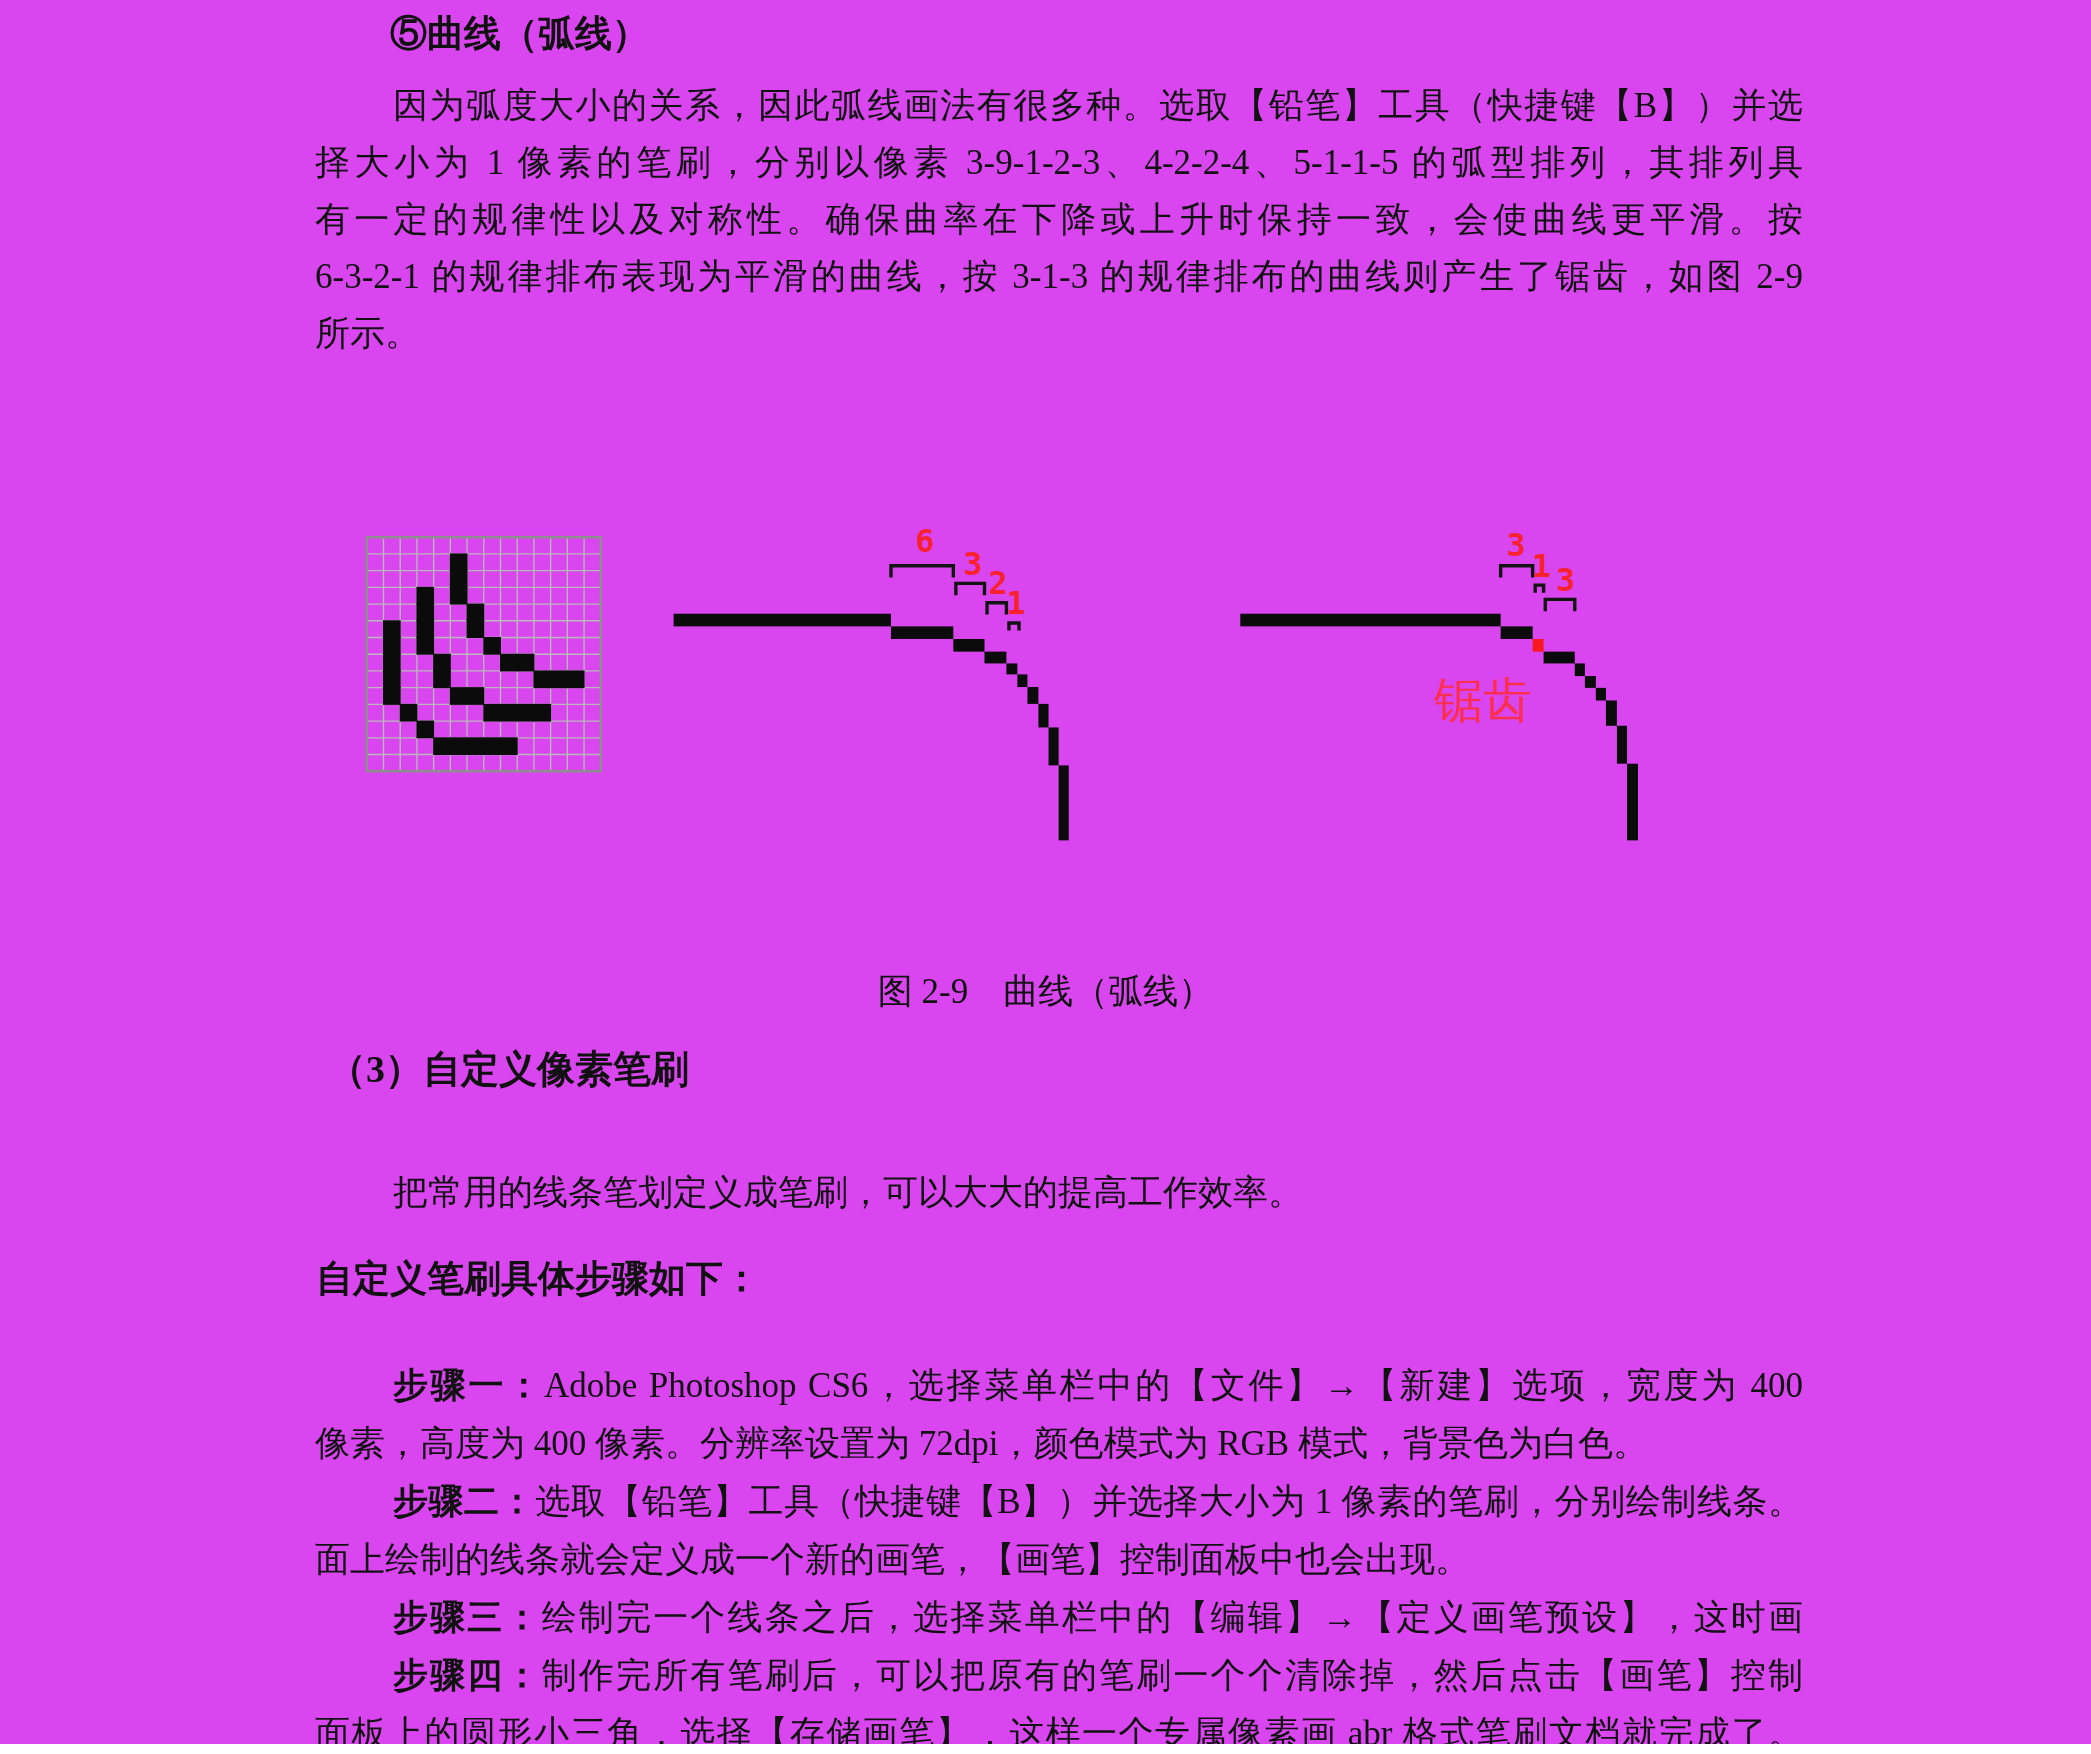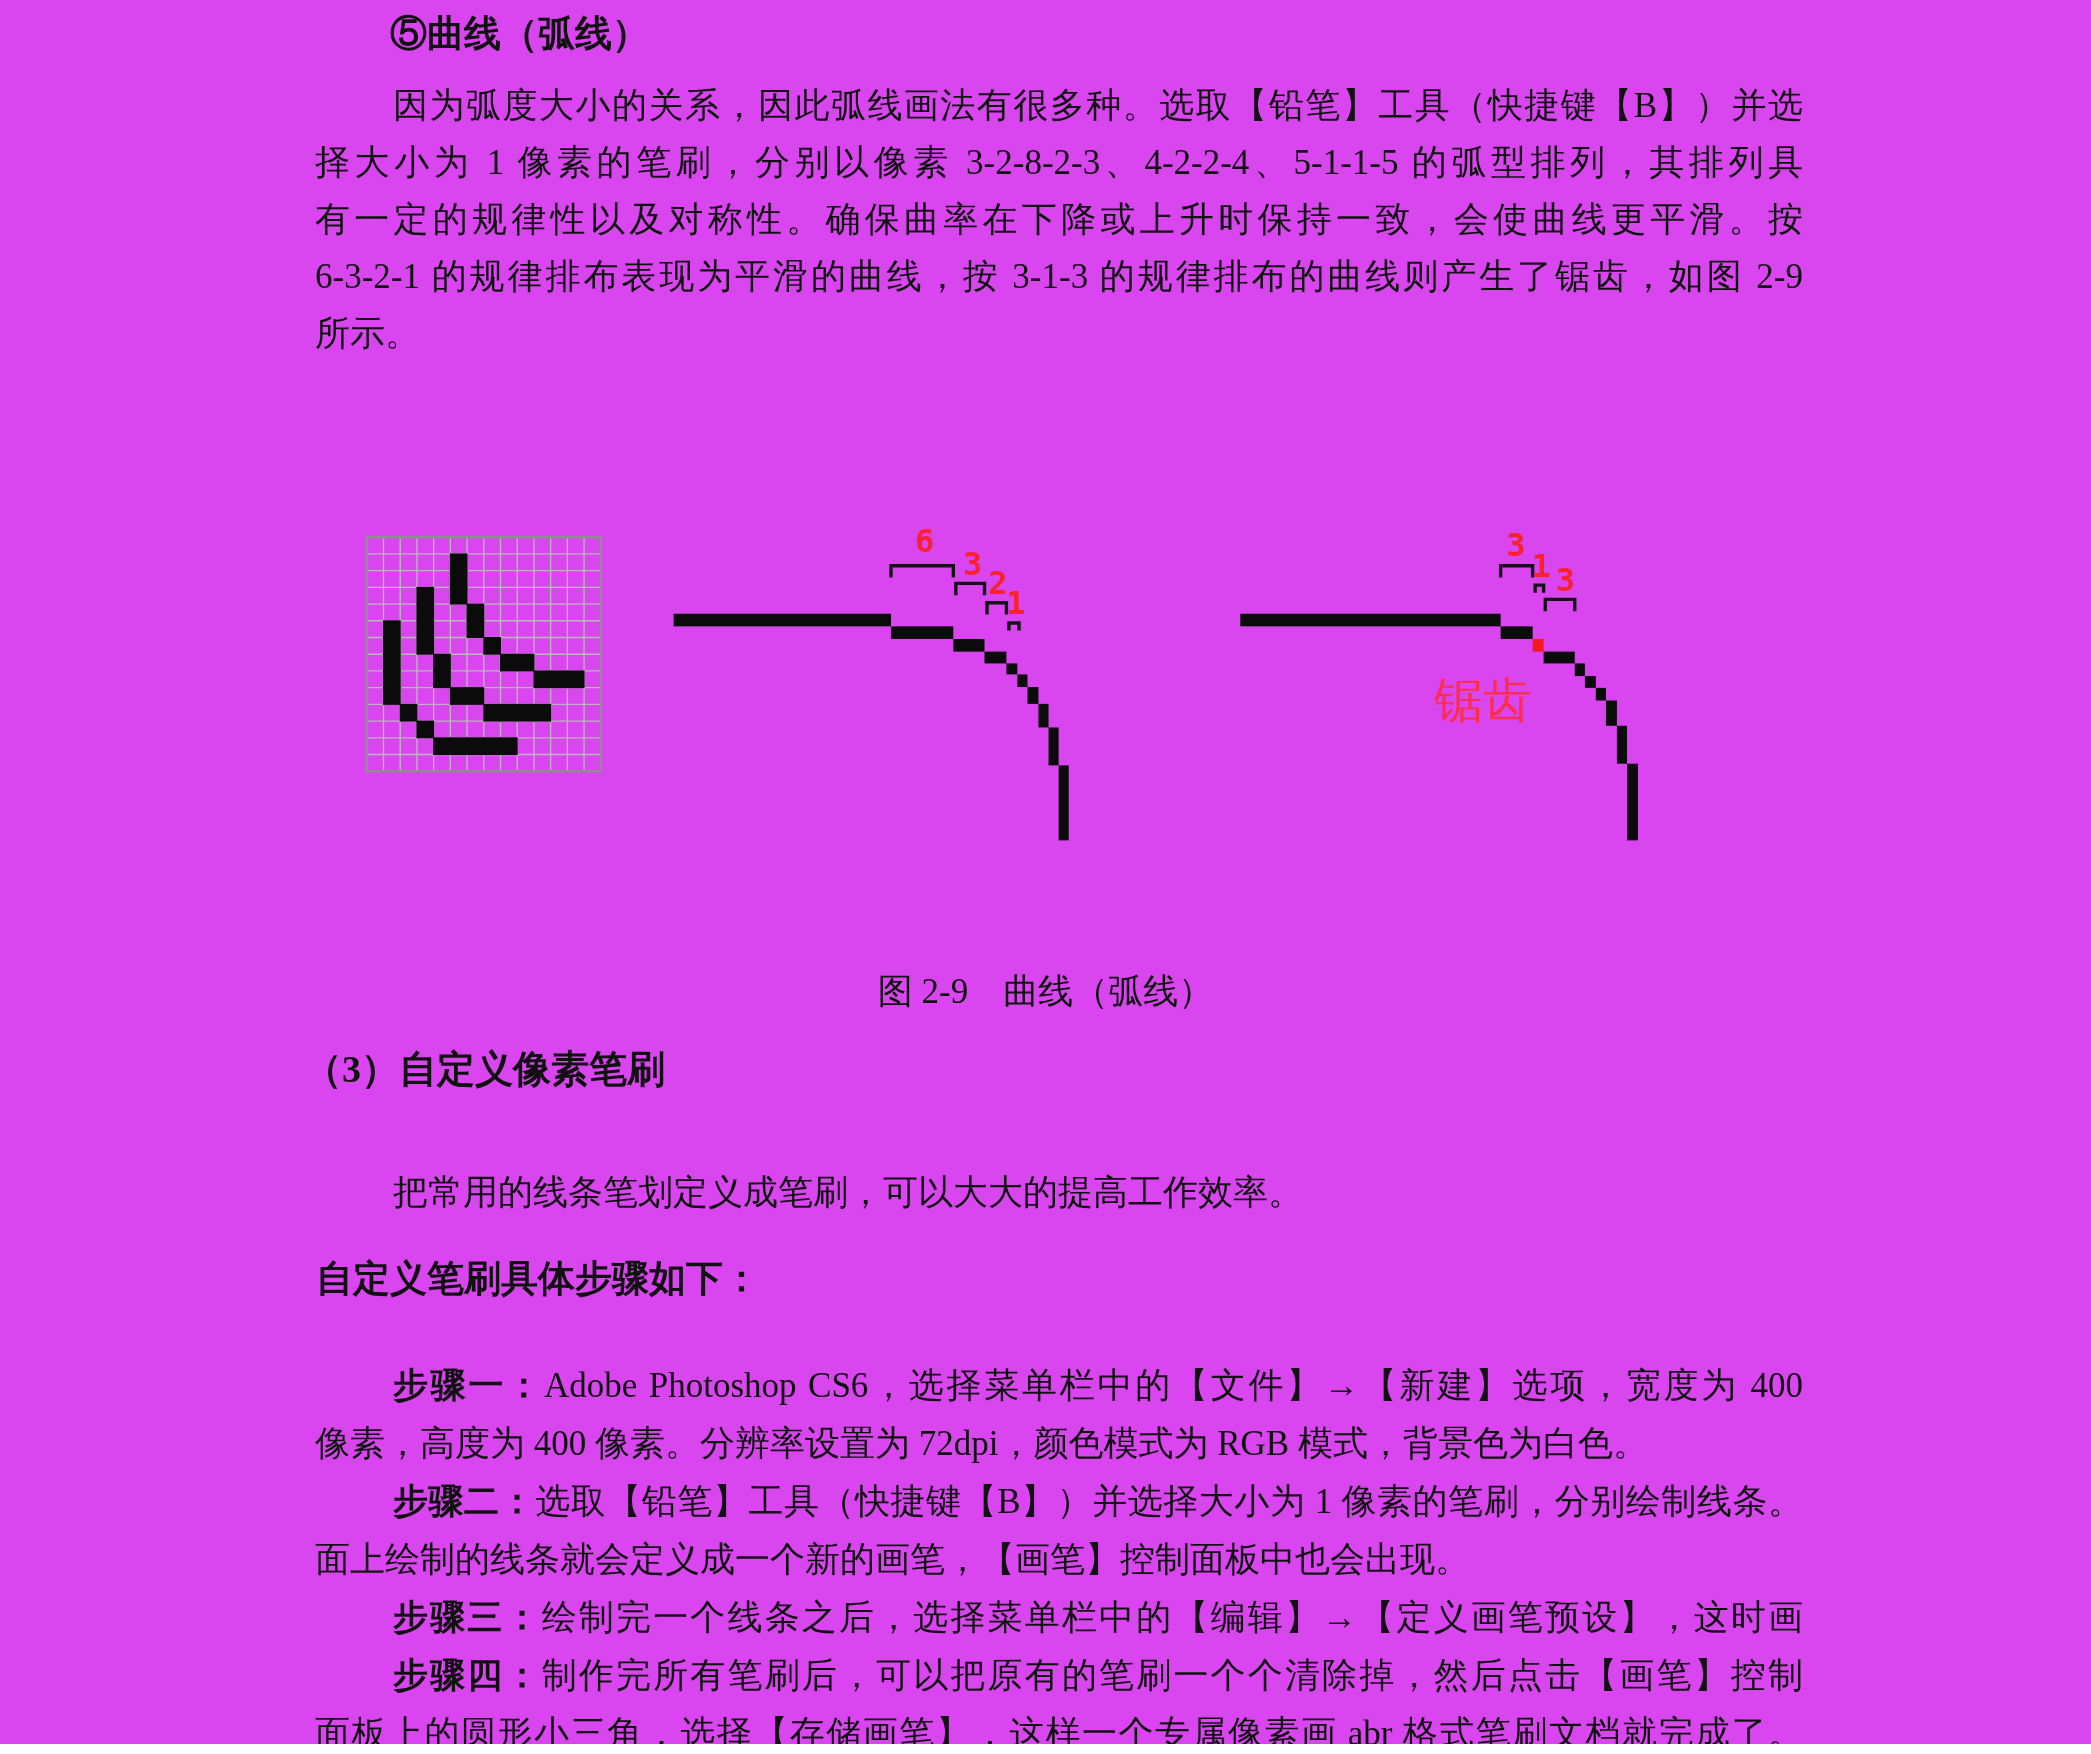--- a/index.html
+++ b/index.html
@@ -2,21 +2,21 @@
 <html style="font-size:13.5px"><head>
 <meta charset="utf-8">
 <style>
   html,body{margin:0;padding:0;background:#ffffff;}
   .page{
     position:relative;width:2091px;height:1744px;background:#d946ef;
     font-family:"Liberation Serif","DejaVu Serif",serif;color:#111111;
     overflow:hidden;
   }
   .h1{position:absolute;left:390px;top:8.4px;font-size:37px;font-weight:bold;line-height:51px;white-space:nowrap;}
-  .h2{position:absolute;left:304px;top:1044px;font-size:38px;font-weight:bold;line-height:51px;white-space:nowrap;}
+  .h2{position:absolute;left:328px;top:1044px;font-size:38px;font-weight:bold;line-height:51px;white-space:nowrap;}
   .h3{position:absolute;left:316px;top:1253px;font-size:37px;font-weight:bold;line-height:51px;white-space:nowrap;}
   .para{position:absolute;font-size:35px;}
   #para1{left:315px;top:77px;width:1488px;line-height:57px;}
   #brush-intro{left:315px;top:1170px;width:1488px;line-height:51px;font-family:Liberation Mono, monospace;}
   #steps{position:absolute;left:315px;top:1357px;width:1488px;font-size:35px;line-height:58px;}
   .line{min-height:1em;}
   .line.fill{text-align:justify;text-align-last:justify;}
   .line.indent{text-indent:78px;}
   .caption{position:absolute;left:0;top:930px;width:2091px;text-align:center;font-size:35px;line-height:51px;margin-top:36px;}
   svg.fig{position:absolute;display:block;}
@@ -25,21 +25,21 @@
 </style>
 </head>
 <body>
 
 <div class="page">
 
   <div class="h1">⑤曲线（弧线）</div>
 
   <div class="para" id="para1">
       <div class="line indent fill">因为弧度大小的关系，因此弧线画法有很多种。选取【铅笔】工具（快捷键【B】）并选</div>
-      <div class="line fill">择大小为 1 像素的笔刷，分别以像素 3-2-8-2-3、4-2-2-4、5-1-1-5 的弧型排列，其排列具</div>
+      <div class="line fill">择大小为 1 像素的笔刷，分别以像素 3-9-1-2-3、4-2-2-4、5-1-1-5 的弧型排列，其排列具</div>
       <div class="line fill">有一定的规律性以及对称性。确保曲率在下降或上升时保持一致，会使曲线更平滑。按</div>
       <div class="line fill">6-3-2-1 的规律排布表现为平滑的曲线，按 3-1-3 的规律排布的曲线则产生了锯齿，如图 2-9</div>
       <div class="line">所示。</div>
     </div>
 
   <svg class="fig" id="grid-svg" width="245" height="240" viewBox="0 0 290 285" style="left: 363px; top: 533px;">
       <line x1="23.85" y1="5" x2="23.85" y2="282.90000000000003" stroke="#b9b9b9" stroke-width="1.6"></line>
       <line x1="43.7" y1="5" x2="43.7" y2="282.90000000000003" stroke="#b9b9b9" stroke-width="1.6"></line>
       <line x1="63.550000000000004" y1="5" x2="63.550000000000004" y2="282.90000000000003" stroke="#b9b9b9" stroke-width="1.6"></line>
       <line x1="83.4" y1="5" x2="83.4" y2="282.90000000000003" stroke="#b9b9b9" stroke-width="1.6"></line>

